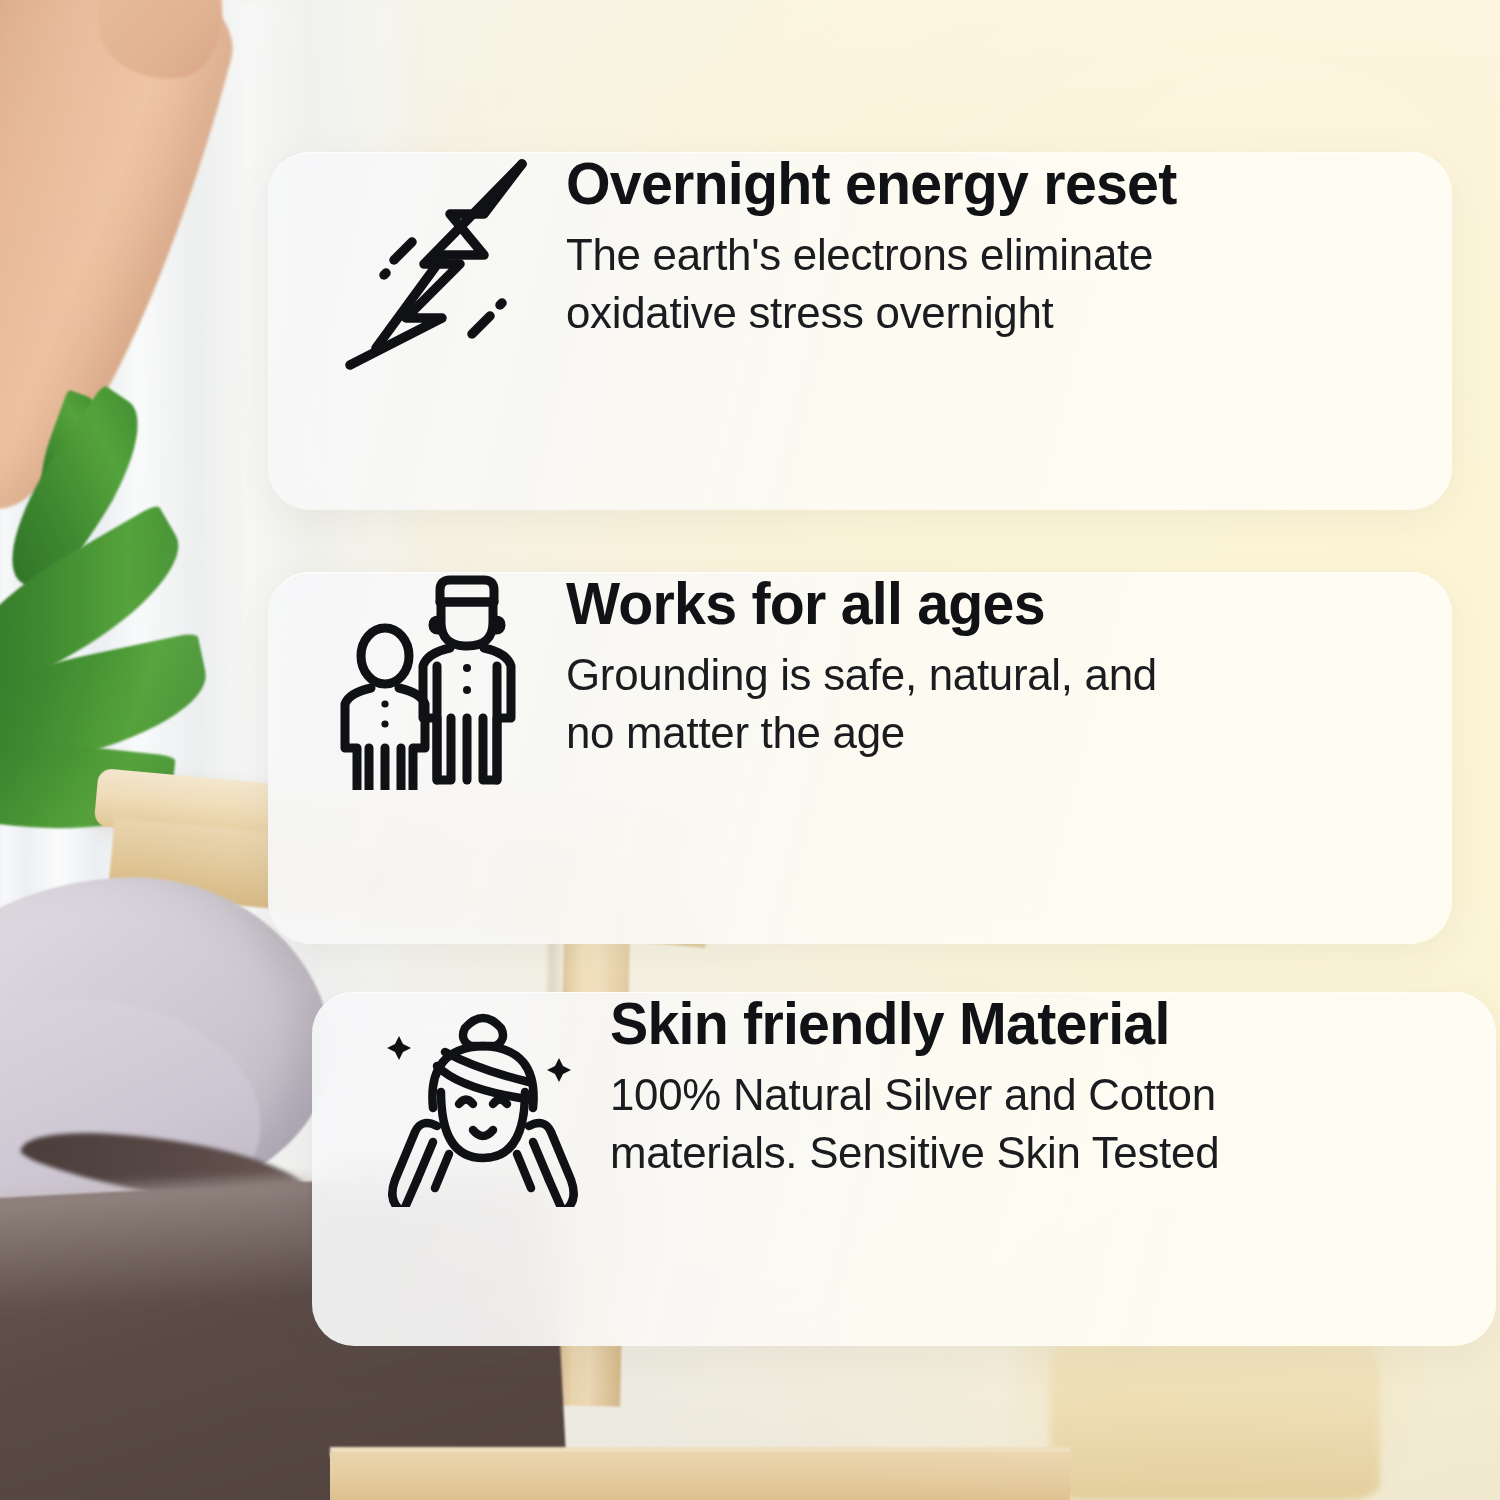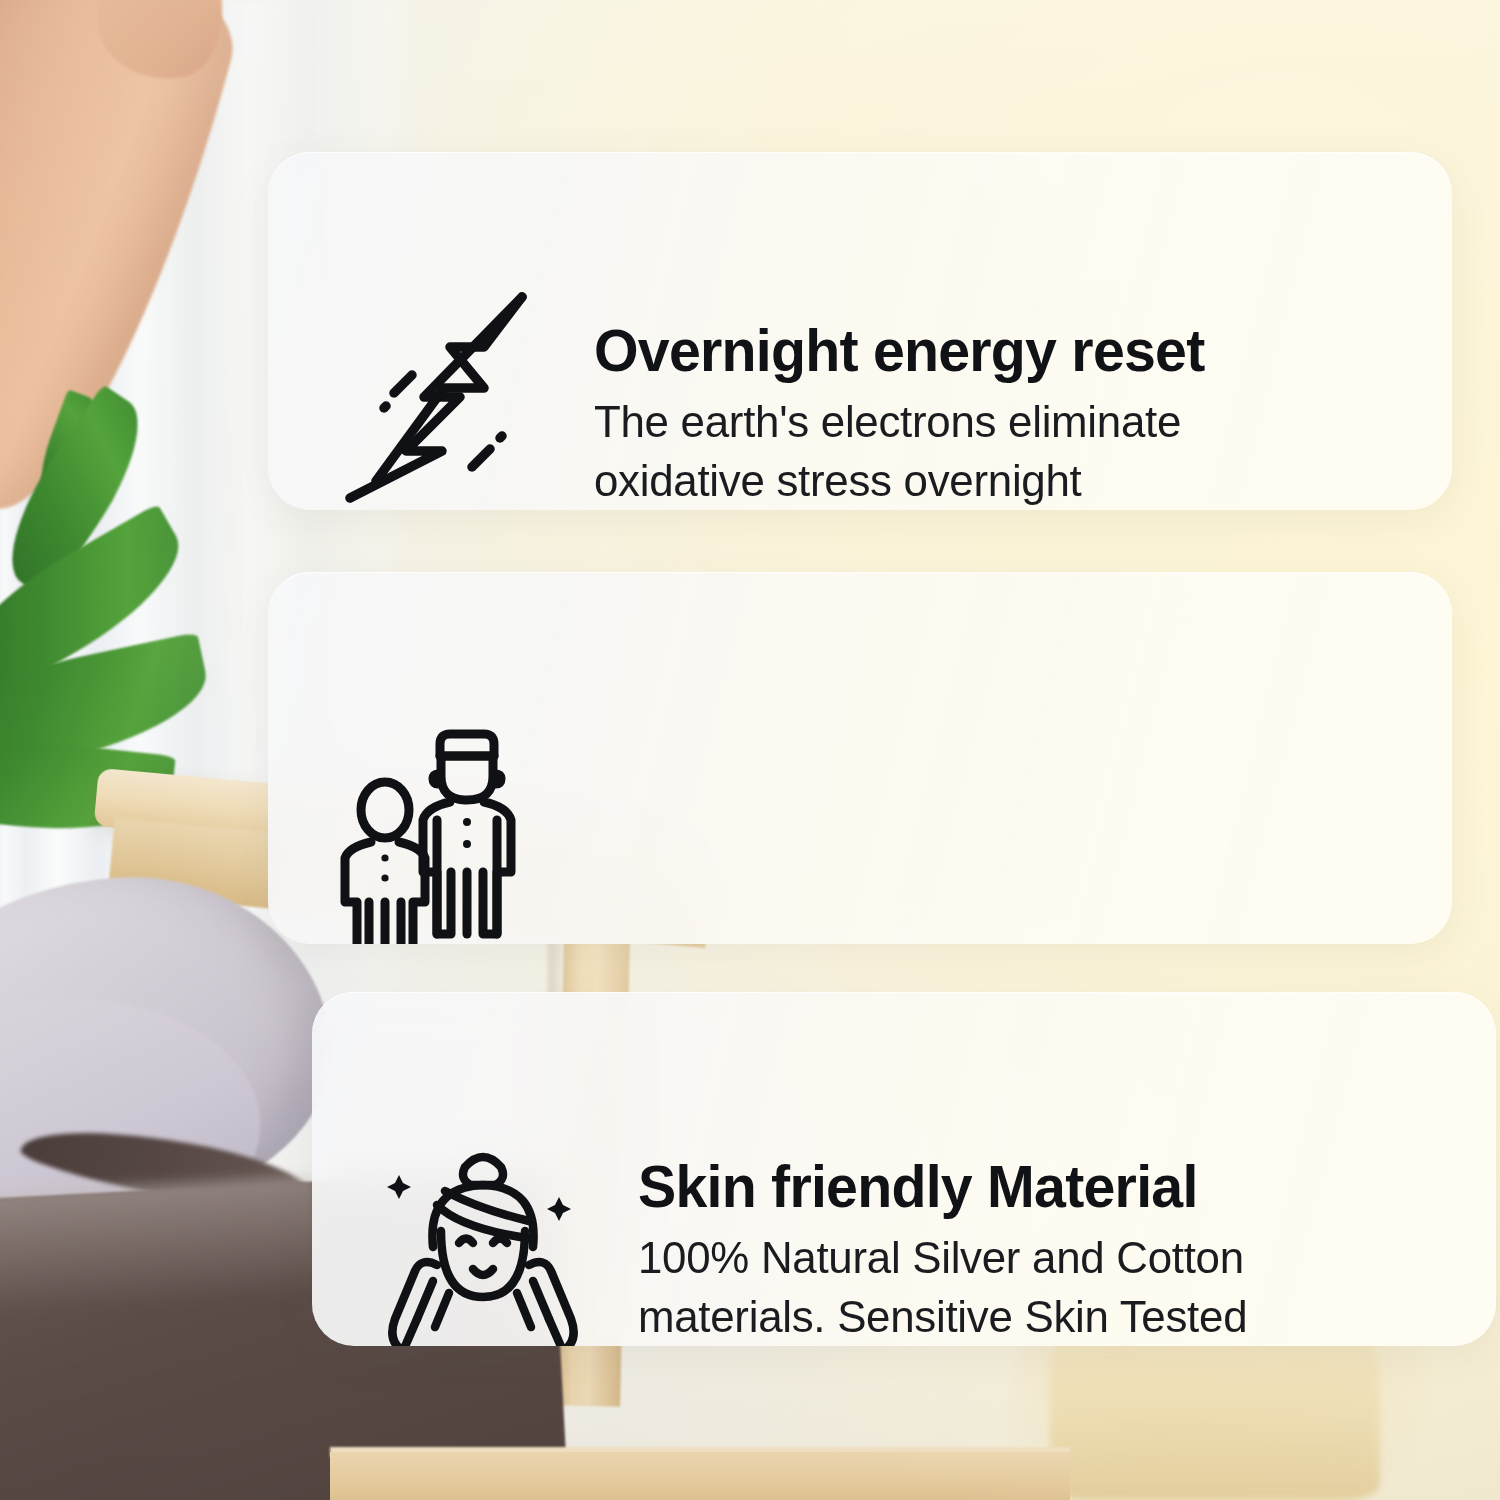--- a/index.html
+++ b/index.html
@@ -239,36 +239,35 @@
     left: 268px;
     top: 0;
     width: 1184px;
     height: 1500px;
   }
   .card {
     position: absolute;
     left: 0;
     width: 1184px;
     display: flex;
-    align-items: flex-end;
+    align-items: flex-start;
     border-radius: 42px;
     box-sizing: border-box;
     padding: 0 56px 0 54px;
     background: linear-gradient(104deg,
         rgba(246,247,249,0.93) 0%,
         rgba(248,247,245,0.94) 28%,
         rgba(252,250,242,0.95) 52%,
         rgba(254,252,243,0.96) 74%,
         rgba(255,253,243,0.97) 100%);
     -webkit-backdrop-filter: blur(22px) saturate(115%);
     backdrop-filter: blur(22px) saturate(115%);
     box-shadow:
       0 1px 0 rgba(255,255,255,0.85) inset,
       0 10px 40px rgba(80,78,74,0.07);
-    gap: 28px;
   }
   .card.c1 { top: 152px;  height: 358px; }
   .card.c2 { top: 572px;  height: 372px; }
   .card.c3 { top: 992px;  height: 354px; margin-left: 44px; }
 
   .card-icon {
     flex: 0 0 auto;
     width: 230px;
     display: flex;
     align-items: center;
@@ -383,20 +382,27 @@
           <circle cx="130" cy="118" r="4" fill="#101114" stroke="none"></circle>
 
           <ellipse cx="48" cy="84" rx="24" ry="28"></ellipse>
           <path d="M34 116 q-22 5 -26 16 v44 h12 v48 h12 v-48"></path>
           <path d="M62 116 q22 5 26 16 v44 h-12 v48 h-12 v-48"></path>
           <path d="M48 176 v48"></path>
           <circle cx="48" cy="132" r="3.6" fill="#101114" stroke="none"></circle>
           <circle cx="48" cy="152" r="3.6" fill="#101114" stroke="none"></circle>
         </svg>
       </div>
+      <div class="card-text">
+        <h2 class="card-title">Works for all ages</h2>
+        <p class="card-desc">
+          <span class="l">Grounding is safe, natural, and</span>
+          <span class="l">no matter the age</span>
+        </p>
+      </div>
     </div>
 
     <div class="card c3">
       <div class="card-icon">
         <svg width="205" height="215" viewBox="0 0 205 215" fill="none" stroke="#101114" stroke-width="8.5" stroke-linecap="round" stroke-linejoin="round">
 
           <path d="M86 36 q18 -20 36 0 q6 12 -6 18 h-24 q-12 -6 -6 -18"></path>
 
           <path d="M54 116 q-6 -60 50 -62 q56 2 50 62"></path>
           <path d="M58 74 q24 24 96 34"></path>

